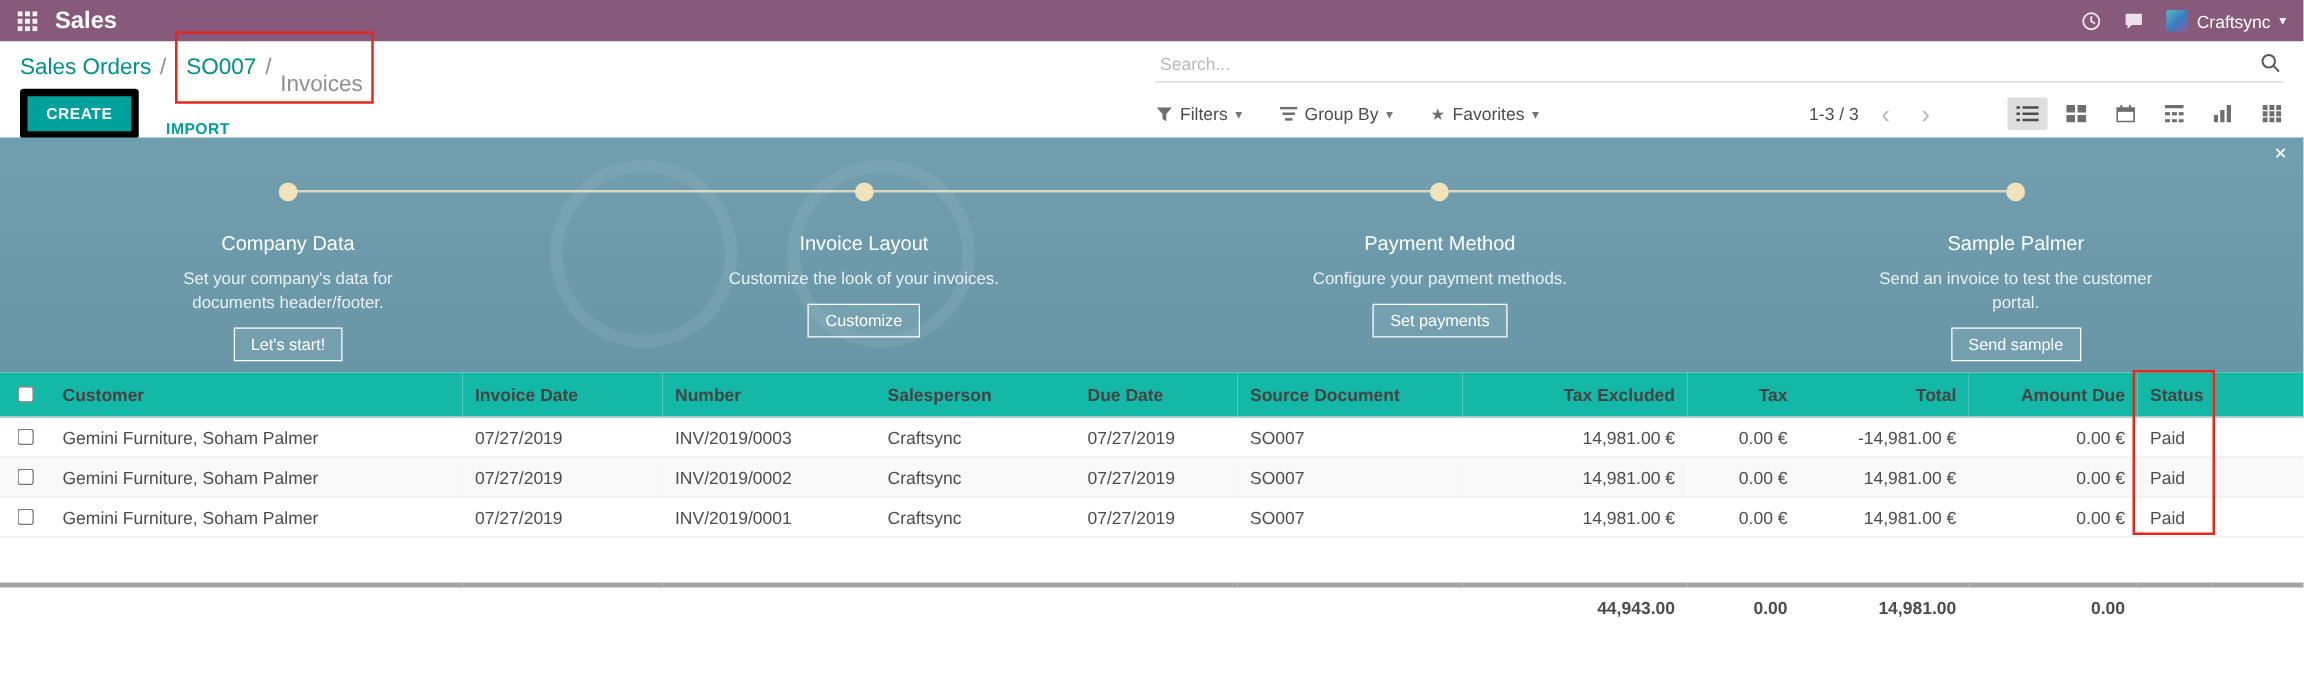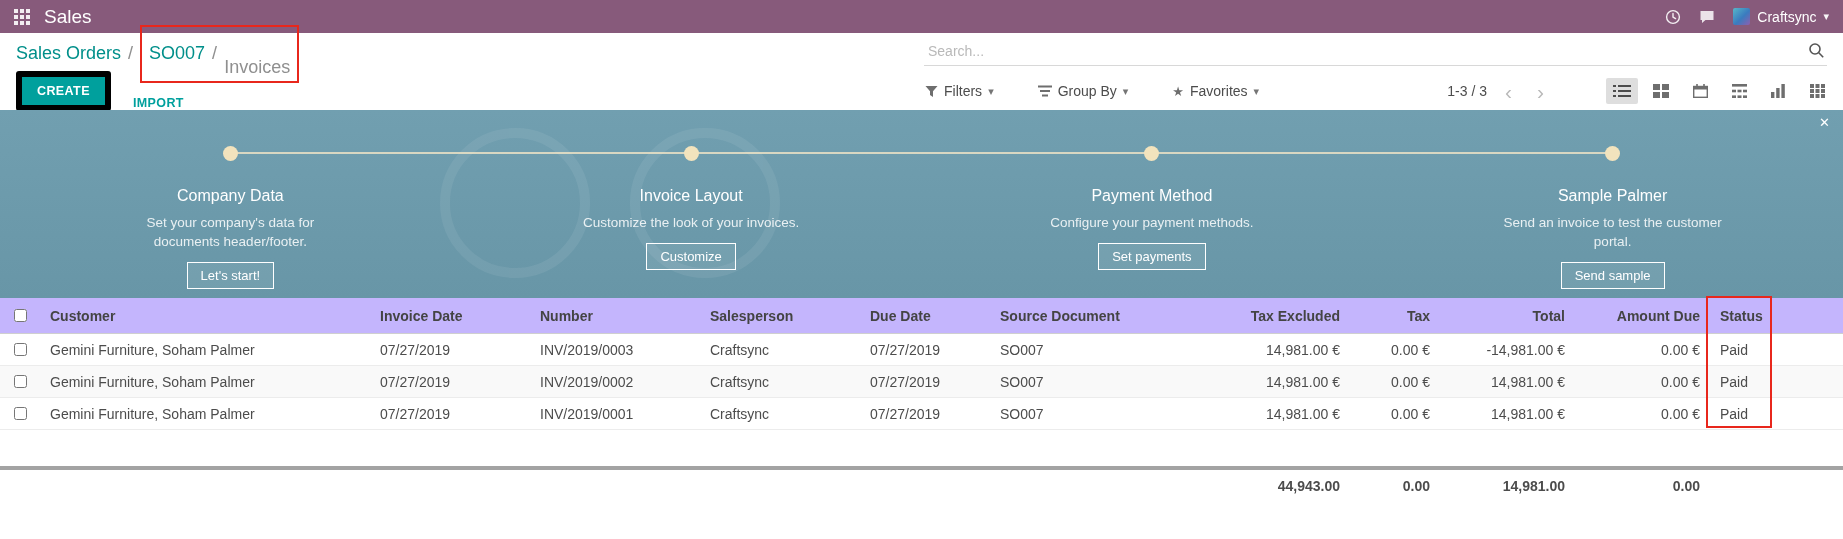--- a/index.html
+++ b/index.html
@@ -2,21 +2,21 @@
 <html><head>
 <meta charset="utf-8">
 <style>
   * { box-sizing: border-box; }
   body { margin:0; background:#fff; font-family:"Liberation Sans", sans-serif; }
   .screen { position:relative; width:1843px; height:539px; background:#fff; overflow:hidden; }
 
   
   .navbar { height:33px; background:#875A7B; display:flex; align-items:center; color:#fff; padding:0 14px; }
   .apps-btn { display:flex; align-items:center; cursor:pointer; margin-right:14px; }
-  .app-title { font-size:19px; font-weight:normal; margin-right:48px; cursor:pointer; }
+  .app-title { font-size:19px; font-weight:bold; margin-right:48px; cursor:pointer; }
   .nav-menu { display:flex; gap:28px; font-size:14px; }
   .nav-item { cursor:pointer; }
   .nav-right { margin-left:auto; display:flex; align-items:center; gap:18px; }
   .nav-ico { display:flex; align-items:center; cursor:pointer; opacity:.9; }
   .user-menu { display:flex; align-items:center; gap:7px; font-size:14px; cursor:pointer; }
   .avatar { width:17px; height:17px; border-radius:2px; background:linear-gradient(135deg,#57b8c9 0%,#3a7bbf 55%,#8e5fae 100%); }
   .caret { font-size:11px; opacity:.95; }
 
   
   .breadcrumb-row { display:flex; align-items:center; height:39px; padding:2px 16px 0; }
@@ -26,21 +26,21 @@
   .bc-current { color:#8f8f8f;margin-top:28px; }
   .bc-highlight { border:2px solid #E8271C; padding:2px 7px 3px; display:flex; align-items:center; gap:7px; }
   .search-wrap { margin-left:auto; width:903px; display:flex; align-items:center; border-bottom:1px solid #d8d8d8; padding:0 2px 5px; }
   .search-input { flex:1; border:none; outline:none; font-size:14px; color:#555; background:transparent; }
   .search-input::placeholder { color:#b9b9b9; }
 
   
   .controls-row { position:relative; height:38px; display:flex; align-items:center; padding:0 16px; }
   .btn-create { background:#00A09D; color:#fff; border:6px solid #000000; font-size:12.5px; font-weight:bold; letter-spacing:.4px; padding:7px 15px; border-radius:3px; cursor:pointer; font-family:"Liberation Sans",sans-serif; }
   .btn-import { background:none; border:none; color:#00A09D; font-size:12.5px; font-weight:bold; letter-spacing:.4px; margin-left:16px; cursor:pointer; font-family:"Liberation Sans",sans-serif;margin-top:23px; }
-  .filter-group { position:absolute; left:925px; top:0; height:38px; display:flex; gap:44px; font-size:14px; color:#4c4c4c; }
+  .filter-group { position:absolute; left:925px; top:0; height:38px; display:flex; gap:30px; font-size:14px; color:#4c4c4c; }
   .fg-item { display:flex; align-items:center; gap:6px; cursor:pointer; }
   .fg-item .caret { color:#6e6e6e; }
   .star { color:#6e6e6e; font-size:13px; }
   .pager { position:absolute; right:292px; top:0; height:38px; display:flex; align-items:center; gap:11px; font-size:14px; color:#4c4c4c; }
   .pager-arrow { color:#b9b9b9; font-size:21px; line-height:1; padding:0 7px; cursor:pointer; }
   .view-switcher { position:absolute; right:10px; top:0; height:38px; display:flex; align-items:center; gap:7px; }
   .vs-btn { width:32px; height:26px; display:flex; align-items:center; justify-content:center; border-radius:2px; color:#6e6e6e; cursor:pointer; }
   .vs-btn.active { background:#dedede; color:#4c4c4c; }
 
   
@@ -53,21 +53,21 @@
   .steps { position:relative; display:flex; height:100%; z-index:1; }
   .step { flex:1; display:flex; flex-direction:column; align-items:center; padding-top:36px; }
   .dot { width:15px; height:15px; border-radius:50%; background:#F2E3BD; margin-bottom:26px; }
   .step-title { font-size:16px; margin-bottom:9px; }
   .step-desc { font-size:13.5px; color:rgba(255,255,255,.85); text-align:center; line-height:1.4; margin-bottom:10px; max-width:250px; }
   .step-btn { background:rgba(255,255,255,.08); border:1px solid #fff; color:#fff; font-size:13px; padding:5px 13px; cursor:pointer; font-family:"Liberation Sans",sans-serif; }
 
   
   .table-wrap { position:relative; }
   table { width:1843px; border-collapse:collapse; table-layout:fixed; font-size:14px; color:#4c4c4c; }
-  thead th { text-align:left; font-weight:bold; color:#444; padding:8px 10px; border-bottom:1px solid #cfcfcf; white-space:nowrap; background:#c4b5fd; }
+  thead th { text-align:left; font-weight:bold; color:#444; padding:8px 10px; border-bottom:1px solid #cfcfcf; white-space:nowrap; background:#14b8a6; }
   tbody td { padding:6px 10px; border-bottom:1px solid #ececec; white-space:nowrap; overflow:hidden; }
   tbody tr:nth-child(even) { background:#f9f9f9; }
   tbody tr { cursor:pointer; }
   th.num, td.num { text-align:right; }
   .cb-cell { text-align:center; }
   tfoot .spacer td { height:38px; border:none; }
   tfoot .totals td { font-weight:bold; padding:8px 10px; border-top:4px solid #a3a3a3; white-space:nowrap; }
   .status-highlight { position:absolute; left:1706px; top:-2px; width:66px; height:132px; border:2px solid #E8271C; pointer-events:none; z-index:2; }
 </style>
 </head>

